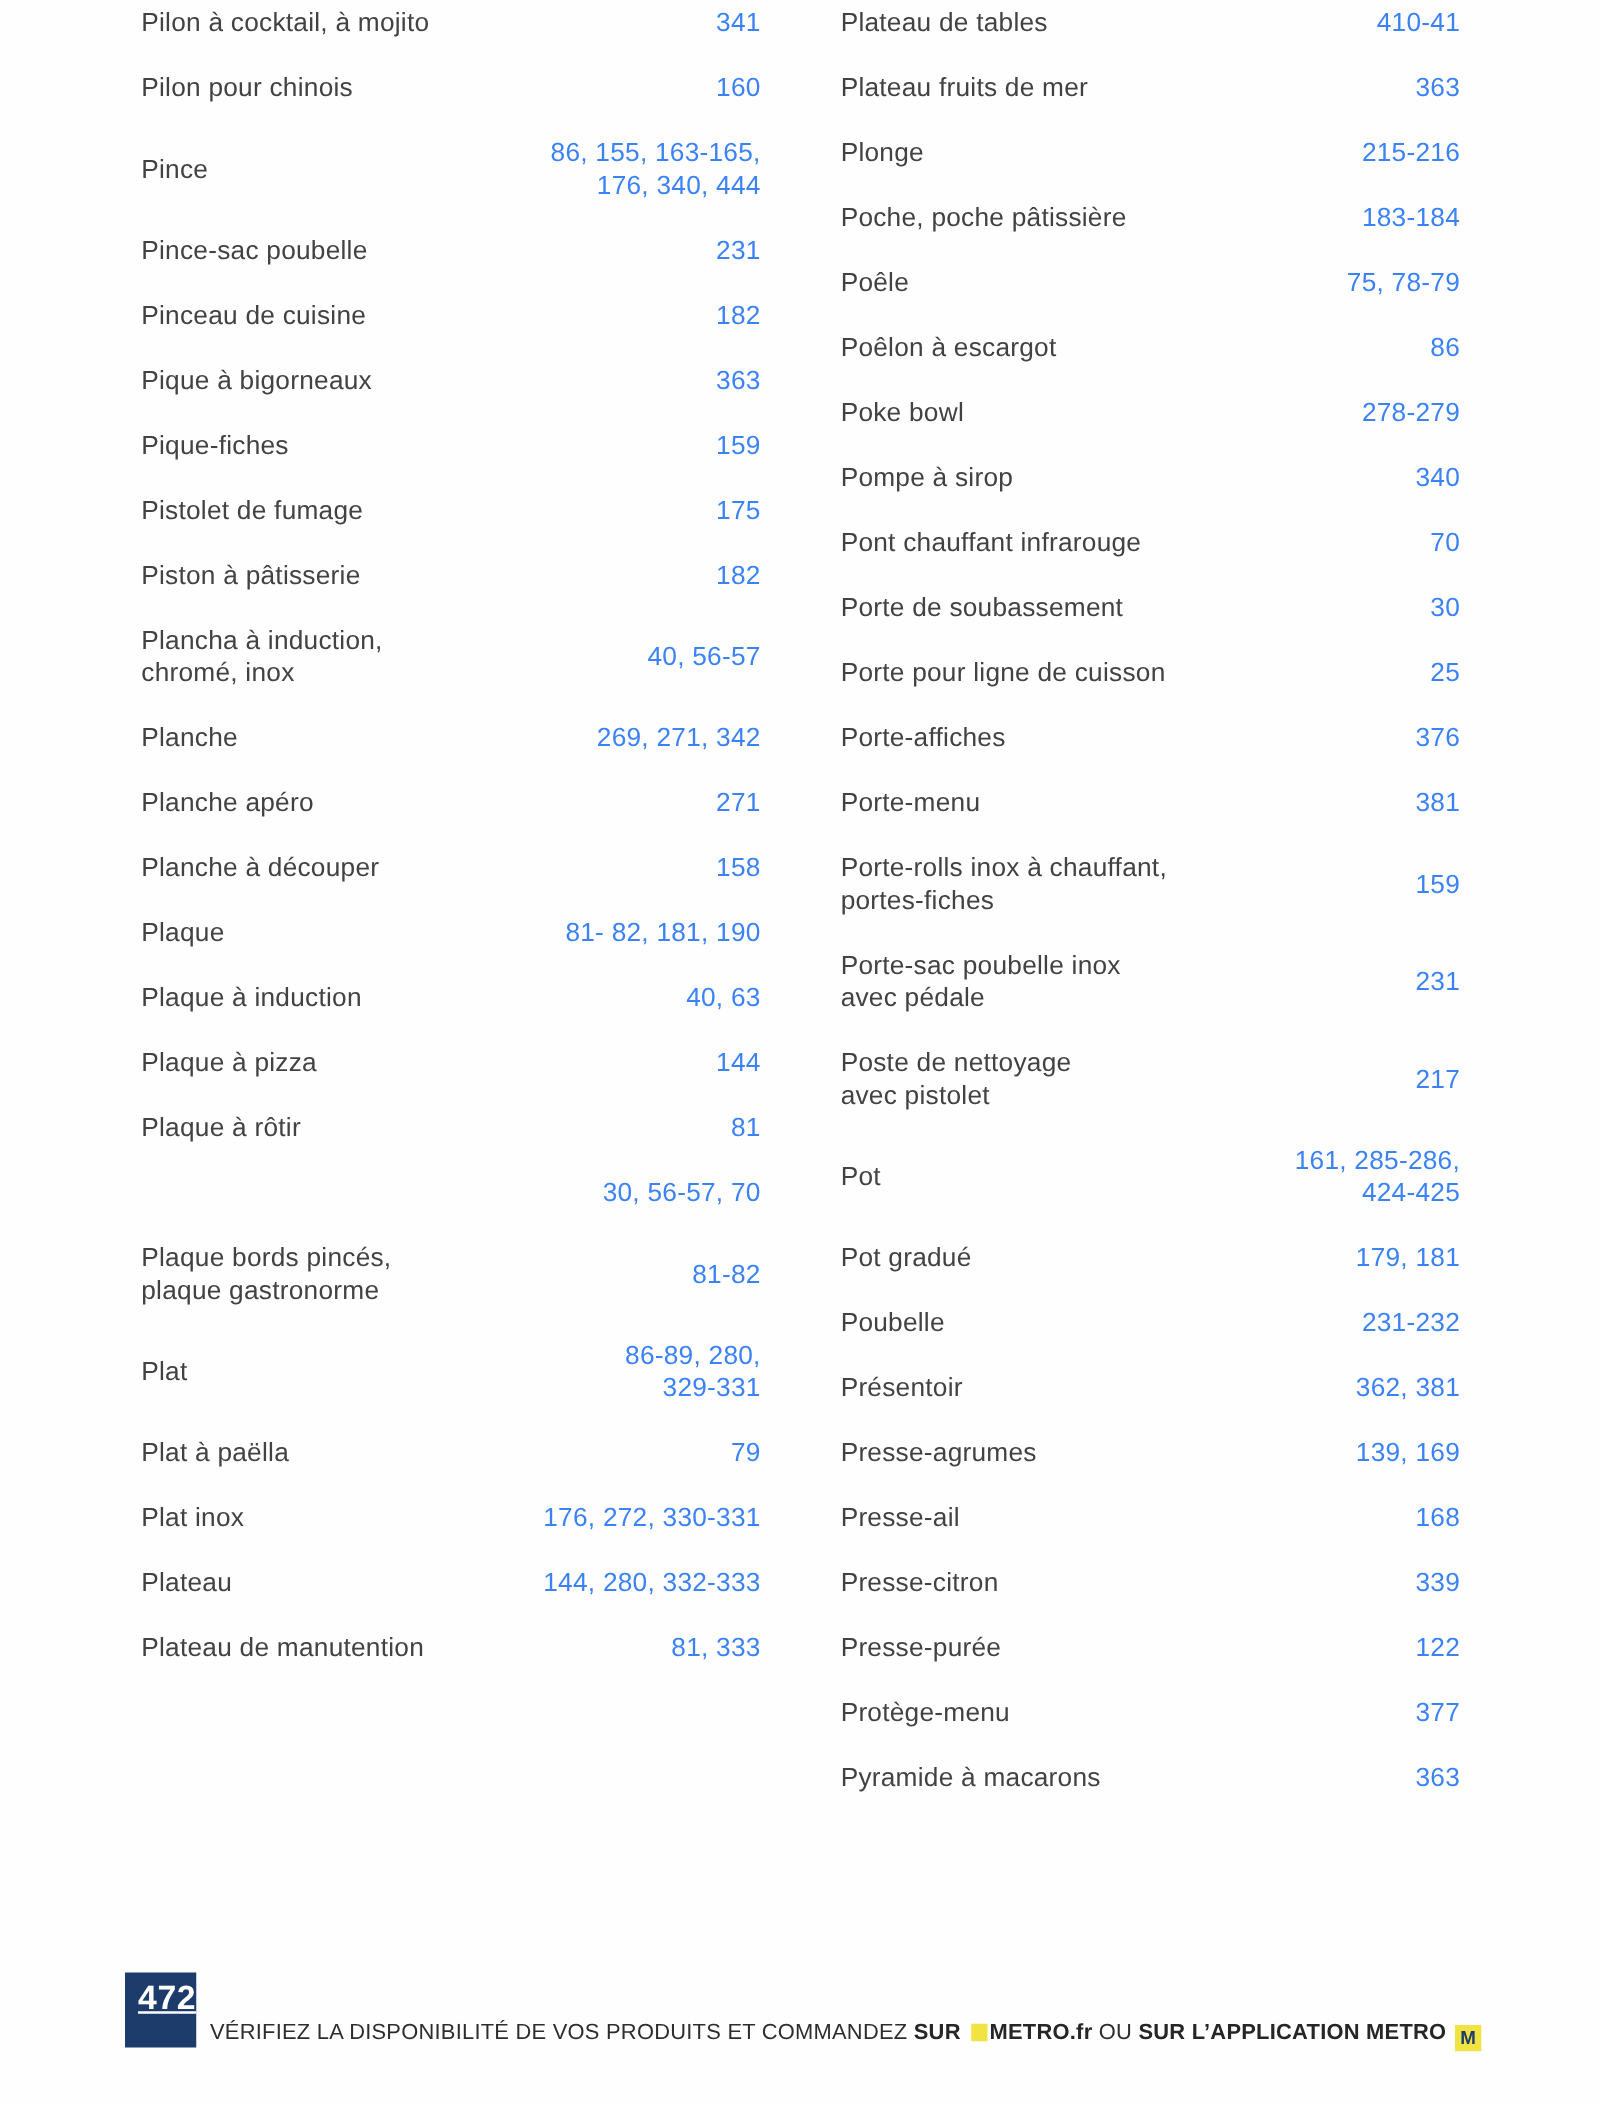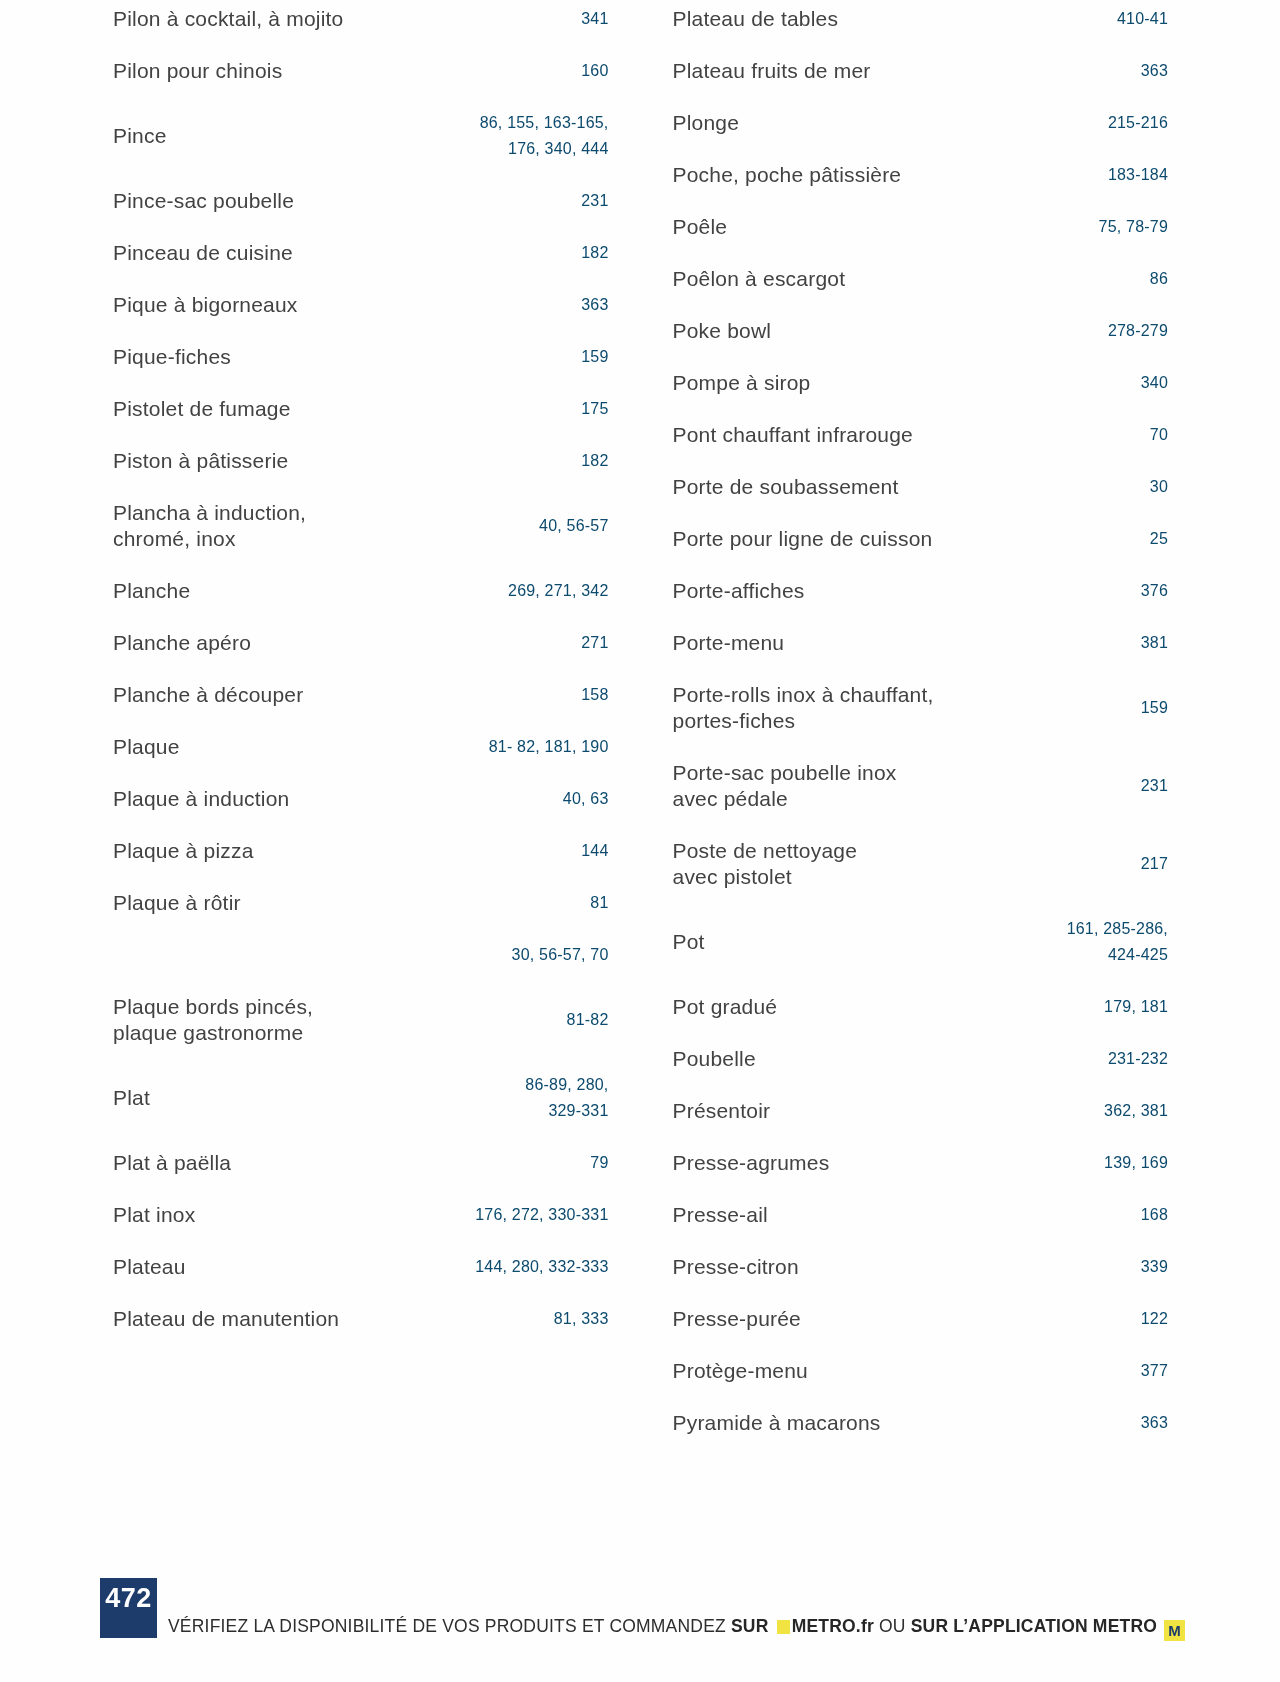--- a/index.html
+++ b/index.html
@@ -37,45 +37,46 @@
     flex: 0 1 auto;
     font-size: 21px;
     line-height: 26px;
     letter-spacing: 0.2px;
     white-space: pre-line;
     color: #424242;
   }
   .pages {
     margin-left: auto;
     text-align: right;
-    font-size: 16px;
+    font-size: 21px;
     line-height: 26px;
     letter-spacing: 0.2px;
     white-space: pre-line;
-    color: #0c4a6e;
+    color: #3b82f6;
   }
   .footer {
     position: absolute;
     left: 100px;
     top: 1578px;
     display: flex;
     align-items: flex-end;
     gap: 11px;
   }
   .page-num-box {
     width: 57px;
     height: 60px;
     background: #1d3c6b;
     color: #ffffff;
     font-size: 27px;
     font-weight: 700;
-    text-align: center;
+    text-align: right;
     line-height: 40px;
     letter-spacing: 0.5px;
     box-sizing: border-box;
+    text-decoration: underline;
   }
   .footer-text {
     font-size: 17.5px;
     line-height: 21px;
     color: #2d2d2d;
     letter-spacing: 0.2px;
     white-space: pre-wrap;
     padding-bottom: 1px;
   }
   .footer-text .bold { font-weight: 700; color: #262626; }

